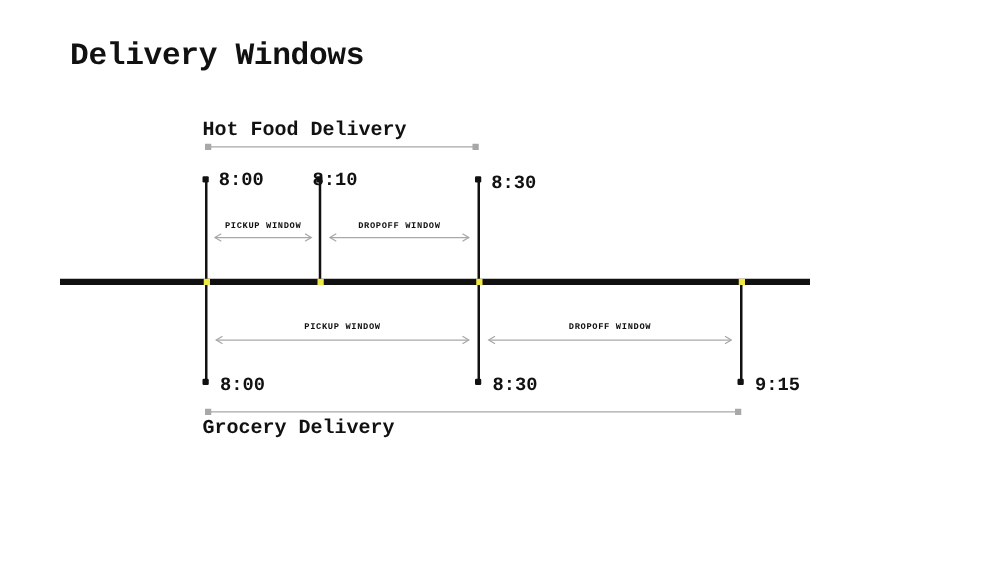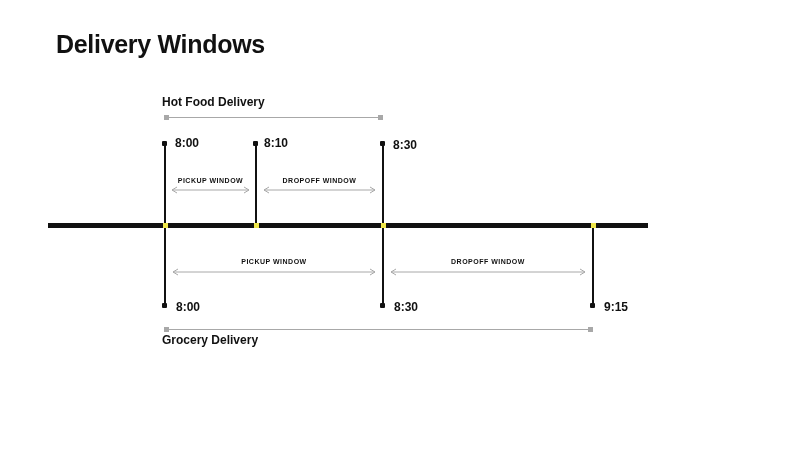--- a/index.html
+++ b/index.html
@@ -4,37 +4,37 @@
 <style>
   :root{
     --ink:#111111;
     --gray:#a8a8a8;
     --dot:#efe74a;
     --bg:#ffffff;
   }
   html,body{margin:0;padding:0;background:#fff;}
   .canvas{
     position:relative;width:648px;height:450px;background:var(--bg);
-    font-family:Liberation Sans, sans-serif;color:var(--ink);overflow:hidden;
+    font-family:Liberation Mono, monospace;color:var(--ink);overflow:hidden;
   }
   .title{
     position:absolute;left:56px;top:30px;
     font-size:25px;font-weight:700;letter-spacing:-0.3px;color:var(--ink);
   }
   .group-label{
-    position:absolute;font-size:12px;font-weight:700;color:var(--ink);white-space:nowrap;
+    position:absolute;font-size:16px;font-weight:700;color:var(--ink);white-space:nowrap;
   }
   .bracket{position:absolute;height:1px;background:var(--gray);}
   .bracket-end{position:absolute;width:5px;height:5px;background:var(--gray);top:-2px;}
   .bracket-end.left{left:-1px;}
   .bracket-end.right{right:-1px;}
   .vline{position:absolute;width:2px;background:var(--ink);}
   .pin-dot{position:absolute;width:5px;height:5px;background:var(--ink);border-radius:1px;}
   .time-label{
-    position:absolute;font-size:12px;font-weight:700;color:var(--ink);white-space:nowrap;
+    position:absolute;font-size:15px;font-weight:700;color:var(--ink);white-space:nowrap;
   }
   .window-label{
     position:absolute;font-size:7px;font-weight:700;letter-spacing:0.5px;
     color:var(--ink);text-align:center;white-space:nowrap;
   }
   .win-arrow{position:absolute;height:8px;}
   .win-arrow line,.win-arrow path{stroke:var(--gray);stroke-width:1;fill:none;}
   .timeline-bar{position:absolute;left:48px;top:223px;width:684px;height:5px;background:var(--ink);}
   .timeline-head{
     position:absolute;left:731px;top:217px;width:0;height:0;
@@ -56,21 +56,21 @@
     <span class="bracket-end left"></span>
     <span class="bracket-end right"></span>
   </div>
 
   <div class="vline" style="left:164px;top:145px;height:79px;"></div>
   <div class="pin-dot" style="left:162px;top:141px;"></div>
   <div class="time-label" style="left:175px;top:136px;">8:00</div>
 
   <div class="vline" style="left:255px;top:145px;height:79px;"></div>
   <div class="pin-dot" style="left:253px;top:141px;"></div>
-  <div class="time-label" style="left:264px;top:136px;">8:10</div>
+  <div class="time-label" style="left:250px;top:136px;">8:10</div>
 
   <div class="vline" style="left:382px;top:145px;height:79px;"></div>
   <div class="pin-dot" style="left:380px;top:141px;"></div>
   <div class="time-label" style="left:393px;top:138px;">8:30</div>
 
   <div class="window-label" style="left:165px;top:177px;width:91px;">PICKUP WINDOW</div>
   <svg class="win-arrow" style="left:170px;top:186px;" width="81" height="8">
     <line x1="2" y1="4" x2="79" y2="4"></line>
     <path d="M7 1 L2 4 L7 7"></path>
     <path d="M74 1 L79 4 L74 7"></path>

